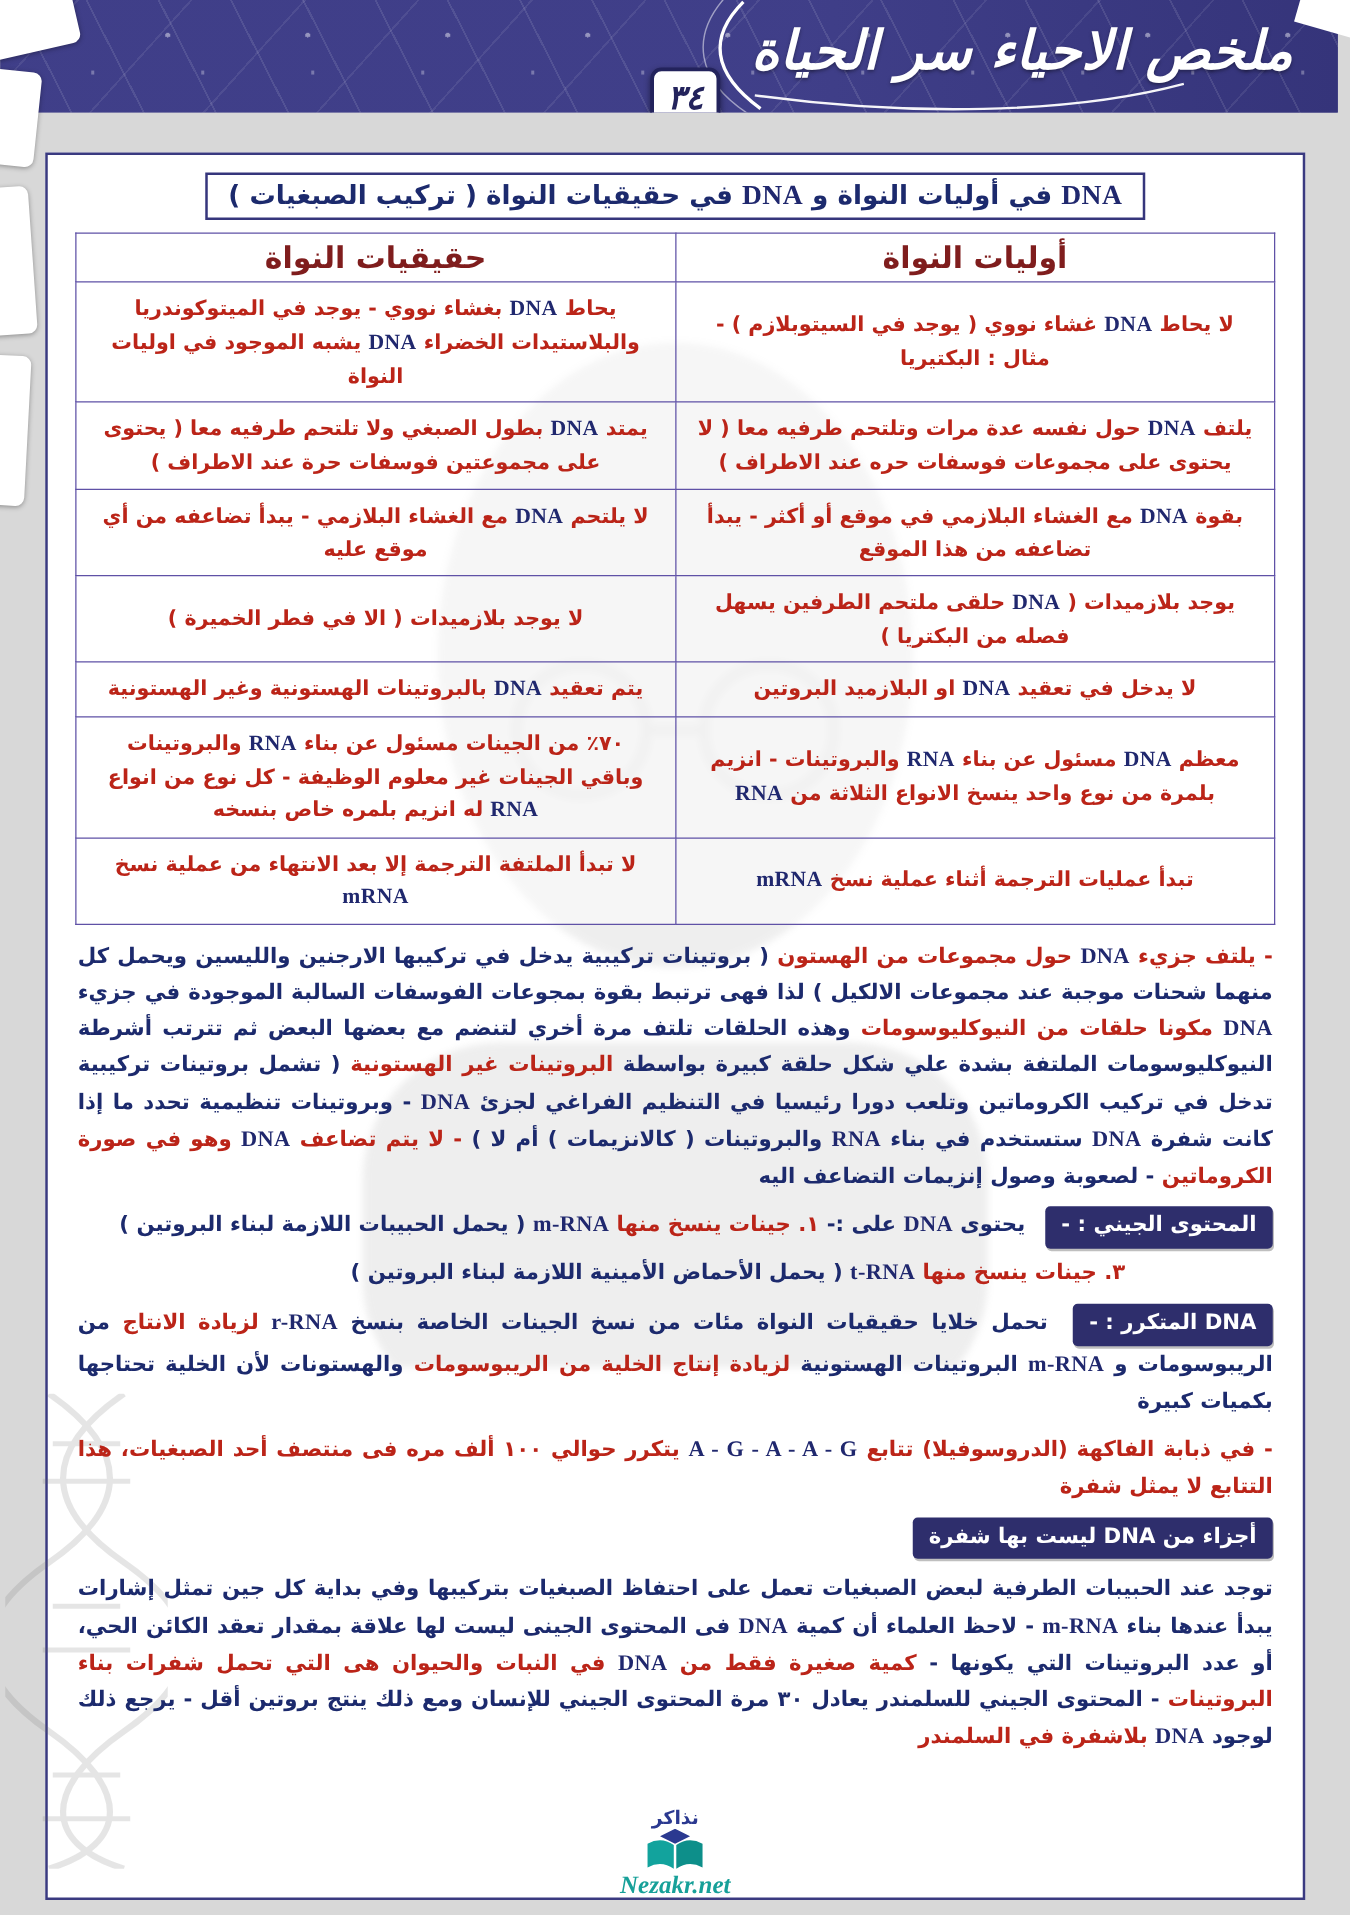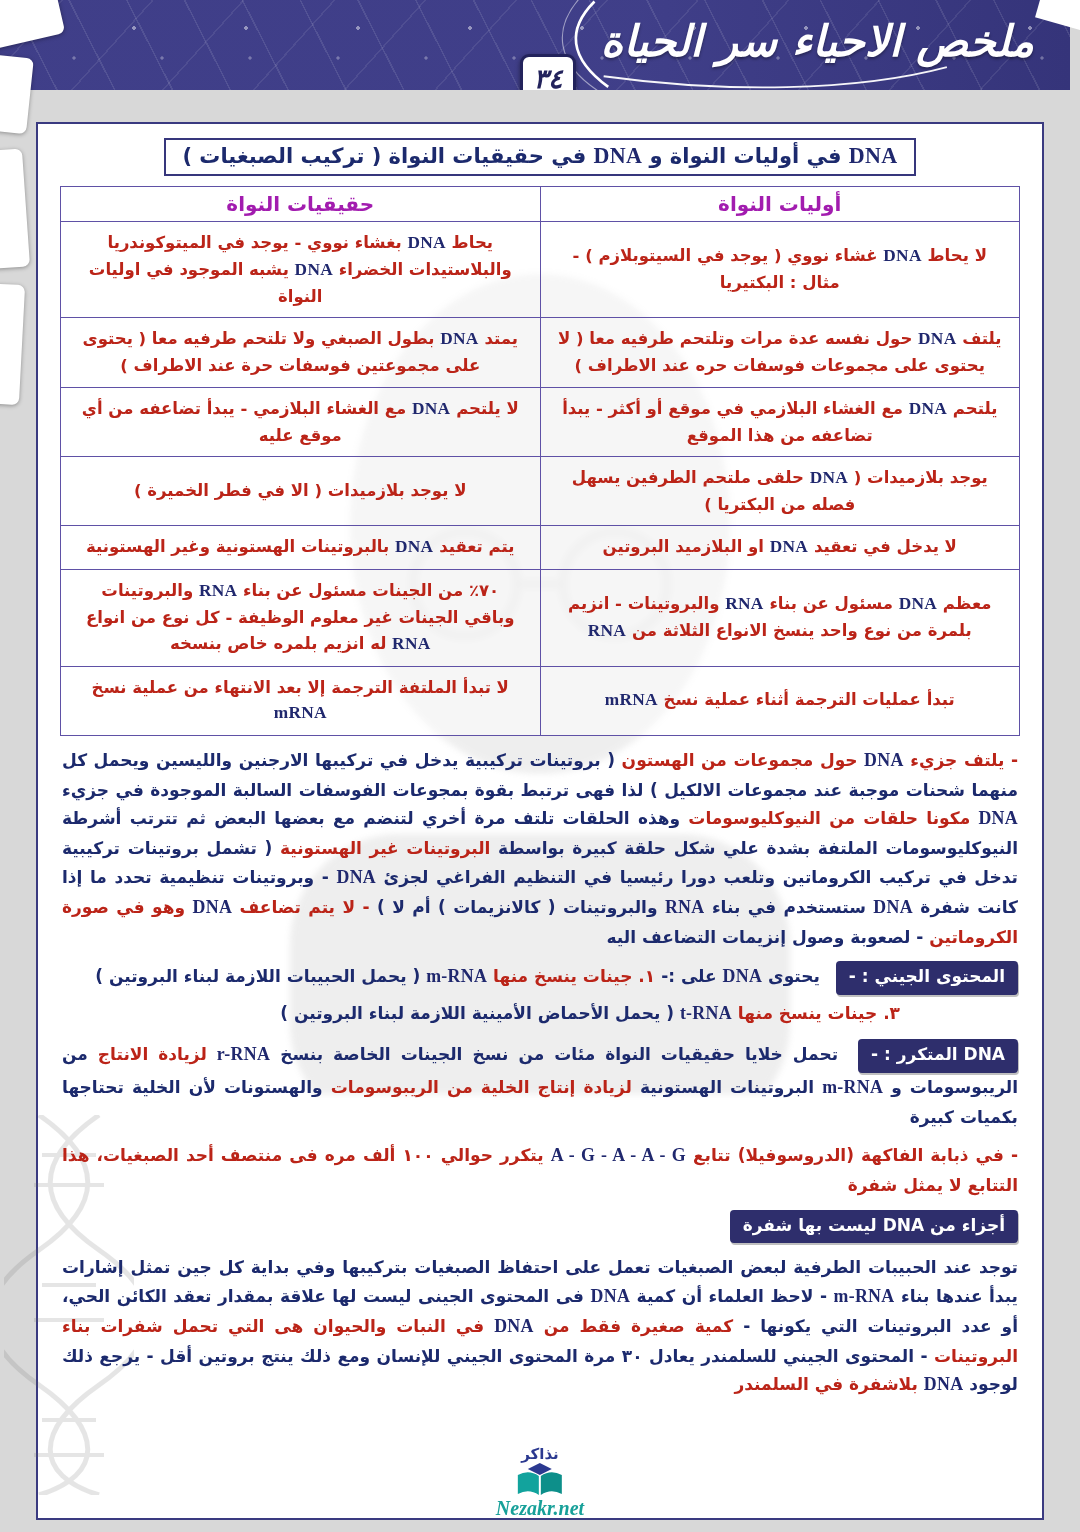--- a/index.html
+++ b/index.html
@@ -61,21 +61,21 @@
   
   .title-bar { text-align:center; margin:2px 0 10px; position:relative; z-index:2; }
   .title-box {
     display:inline-block; border:2px solid #36367c; background:#fff;
     padding:3px 16px 5px; font-size:21px; color:#1c2a6d;
   }
 
   
   table.cmp { width:100%; border-collapse:collapse; position:relative; z-index:2; background:rgba(255,255,255,.45); }
   .cmp th, .cmp td { border:1.7px solid #5f51a6; text-align:center; vertical-align:middle; }
-  .cmp th { font-size:20px; color:#a21caf; padding:5px 8px; }
+  .cmp th { font-size:24px; color:#7f1d1d; padding:5px 8px; }
   .cmp td { font-size:16.5px; padding:8px 14px; line-height:1.55; }
 
   
   .para { margin:10px 2px 0; font-size:17px; line-height:1.68; text-align:justify; color:#1c2a6d; position:relative; z-index:2; }
   .indent { padding-right:118px; text-align:right; margin-top:4px; }
   .badge {
     display:inline-block; background:#2e2e6c; color:#fff;
     padding:1px 13px 4px; border-radius:4px; margin-left:10px;
     font-size:17px; box-shadow:1px 2px 0 rgba(0,0,0,.25);
   }
@@ -156,21 +156,21 @@
       <tbody>
         <tr>
           <td><span class="s-r">لا يحاط </span><span class="s-e">DNA</span><span class="s-r"> غشاء نووي ( يوجد في السيتوبلازم ) - مثال : البكتيريا</span></td>
           <td><span class="s-r">يحاط </span><span class="s-e">DNA</span><span class="s-r"> بغشاء نووي - يوجد في الميتوكوندريا والبلاستيدات الخضراء </span><span class="s-e">DNA</span><span class="s-r"> يشبه الموجود في اوليات النواة</span></td>
         </tr>
         <tr>
           <td><span class="s-r">يلتف </span><span class="s-e">DNA</span><span class="s-r"> حول نفسه عدة مرات وتلتحم طرفيه معا ( لا يحتوى على مجموعات فوسفات حره عند الاطراف )</span></td>
           <td><span class="s-r">يمتد </span><span class="s-e">DNA</span><span class="s-r"> بطول الصبغي ولا تلتحم طرفيه معا ( يحتوى على مجموعتين فوسفات حرة عند الاطراف )</span></td>
         </tr>
         <tr>
-          <td><span class="s-r">يلتحم </span><span class="s-e">DNA</span><span class="s-r"> مع الغشاء البلازمي في موقع أو أكثر - يبدأ تضاعفه من هذا الموقع</span></td>
+          <td><span class="s-r">بقوة </span><span class="s-e">DNA</span><span class="s-r"> مع الغشاء البلازمي في موقع أو أكثر - يبدأ تضاعفه من هذا الموقع</span></td>
           <td><span class="s-r">لا يلتحم </span><span class="s-e">DNA</span><span class="s-r"> مع الغشاء البلازمي - يبدأ تضاعفه من أي موقع عليه</span></td>
         </tr>
         <tr>
           <td><span class="s-r">يوجد بلازميدات ( </span><span class="s-e">DNA</span><span class="s-r"> حلقى ملتحم الطرفين يسهل فصله من البكتريا )</span></td>
           <td><span class="s-r">لا يوجد بلازميدات ( الا في فطر الخميرة )</span></td>
         </tr>
         <tr>
           <td><span class="s-r">لا يدخل في تعقيد </span><span class="s-e">DNA</span><span class="s-r"> او البلازميد البروتين</span></td>
           <td><span class="s-r">يتم تعقيد </span><span class="s-e">DNA</span><span class="s-r"> بالبروتينات الهستونية وغير الهستونية</span></td>
         </tr>

